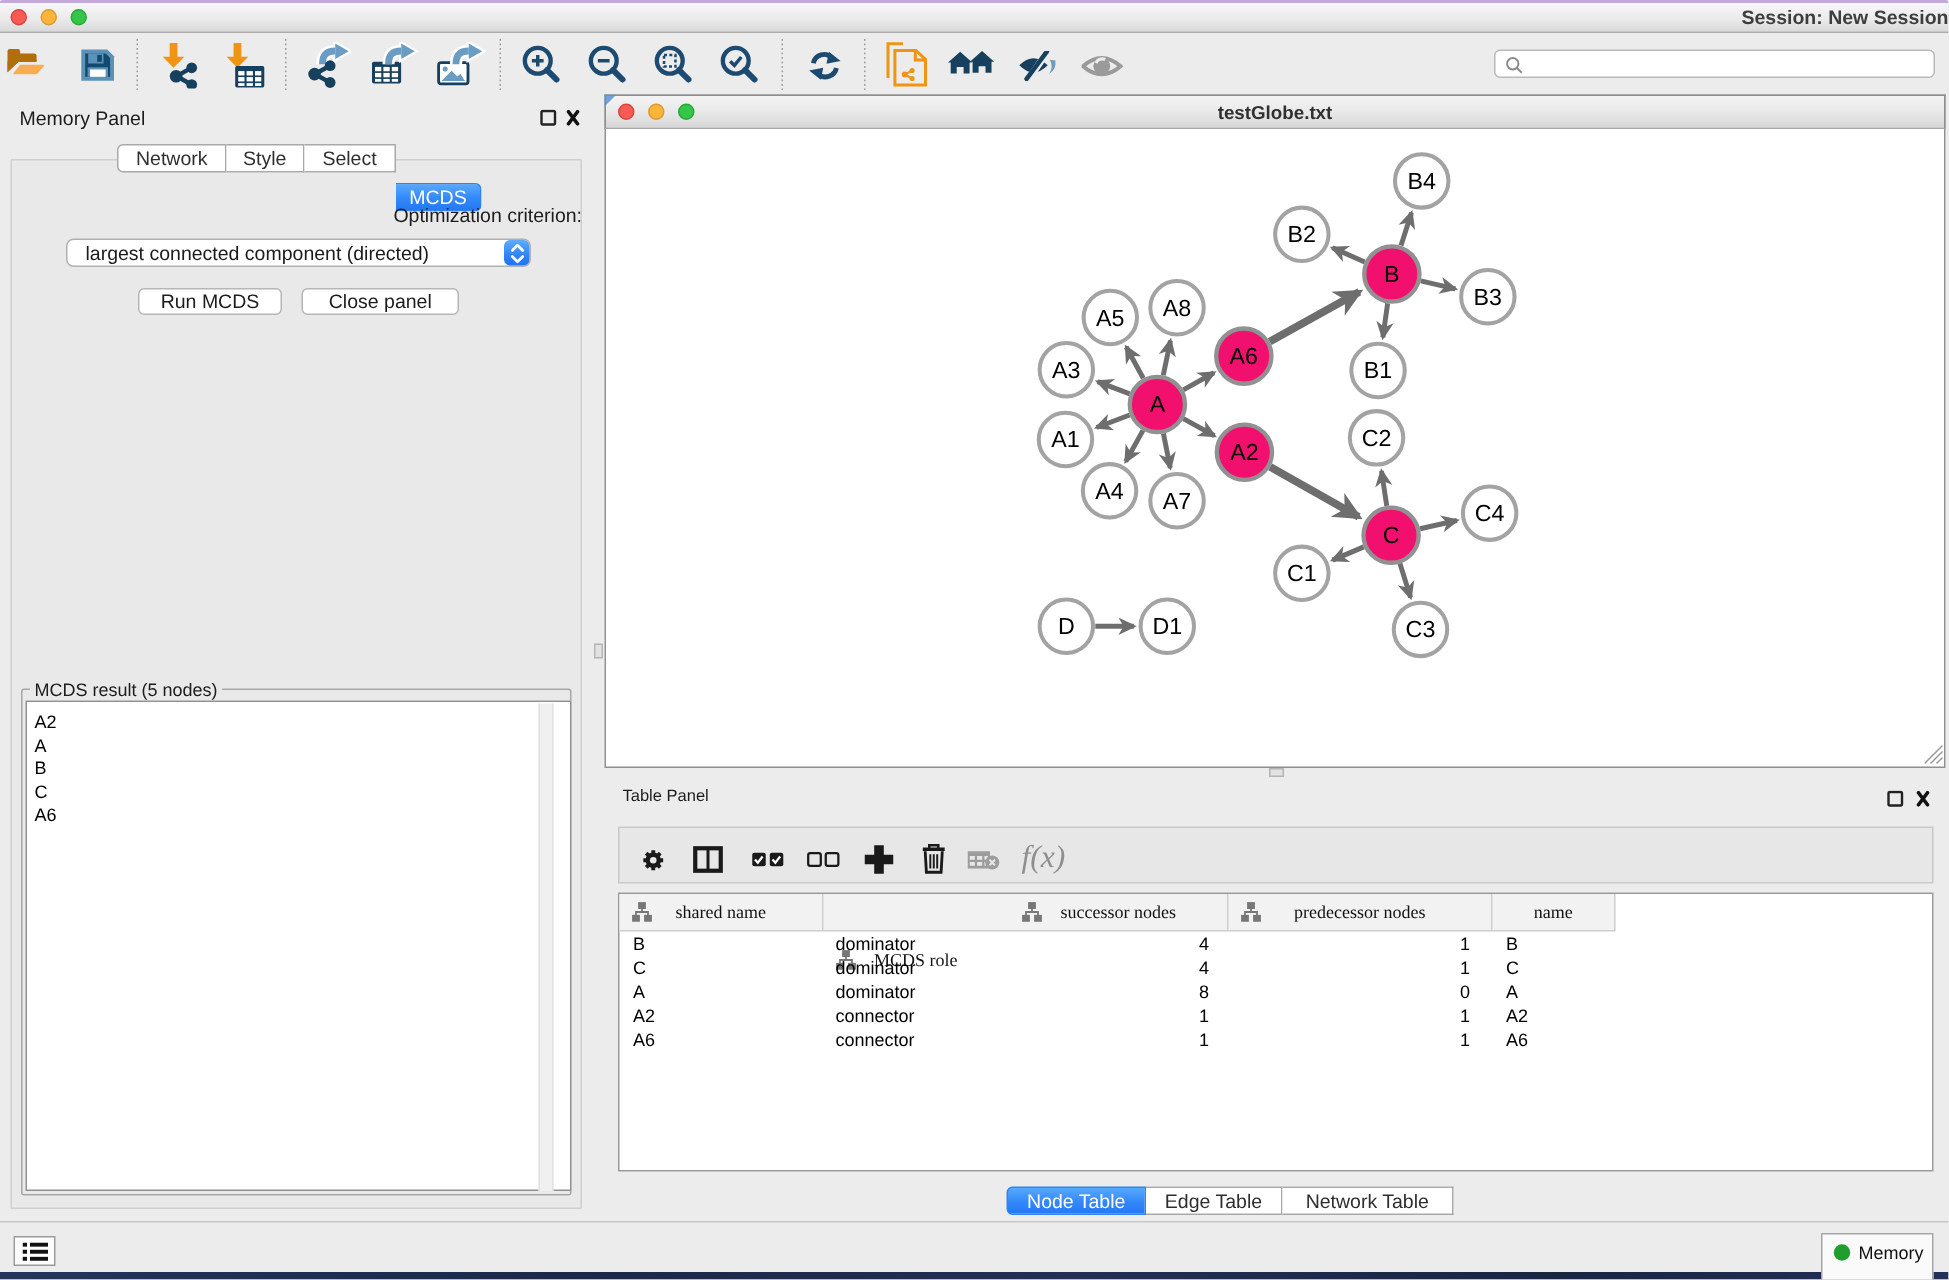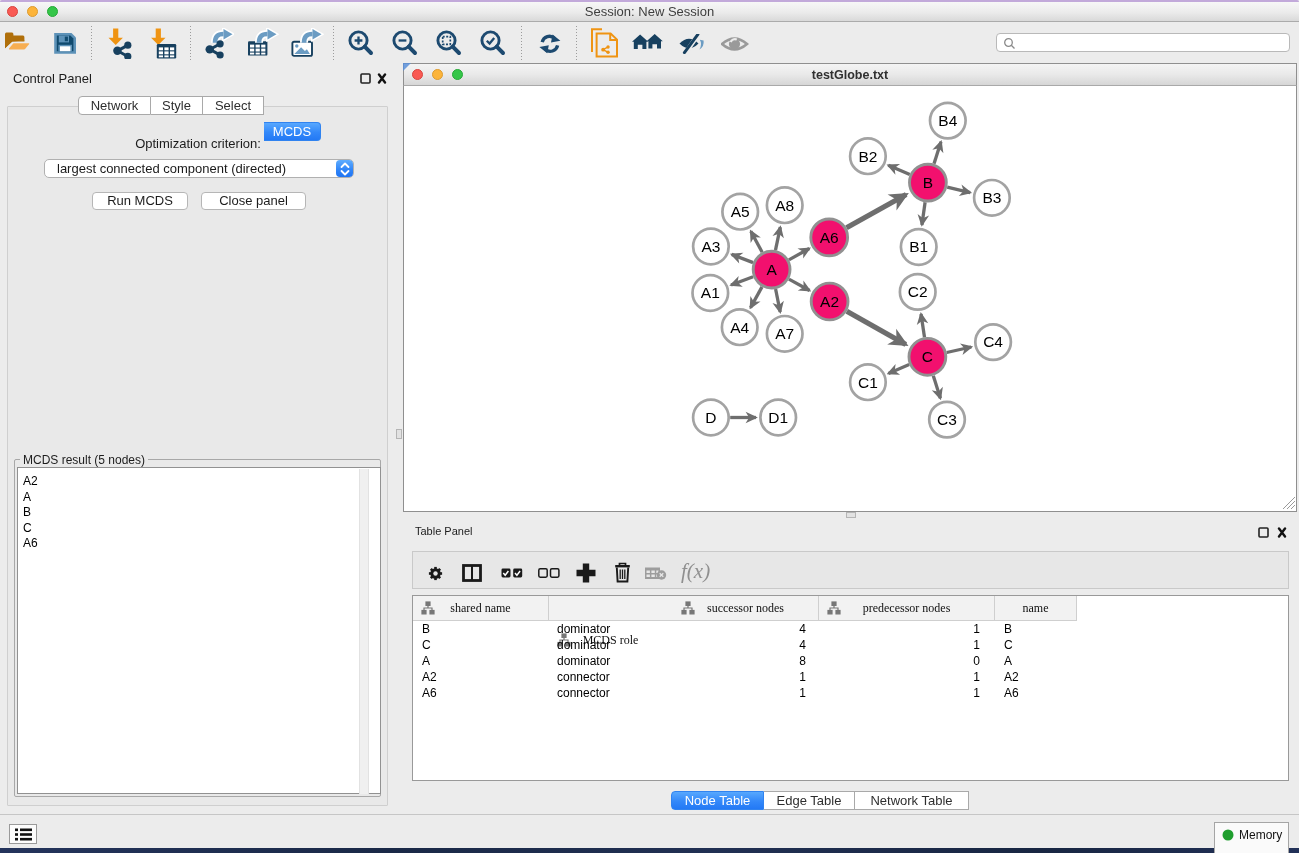--- a/index.html
+++ b/index.html
@@ -4,38 +4,38 @@
 <style>
 * { margin:0; padding:0; box-sizing:border-box; }
 html,body { width:1299px; height:853px; overflow:hidden; }
 body { font-family:"Liberation Sans", sans-serif; background:#ececec; position:relative; }
 .abs { position:absolute; }
 
 #purple { left:0; top:0; width:1299px; height:2px; background:#c2a9da; border-radius:5px 5px 0 0; }
 #titlebar { left:0; top:2px; width:1299px; height:20px;
   background:linear-gradient(180deg,#f7f7f7 0%,#ebebeb 55%,#d9d9d9 100%);
   border-bottom:1px solid #ababab; }
-#titlebar .title { width:100%; text-align:center; font-size:13px; color:#3e3e3e; line-height:20px; }
+#titlebar .title { width:100%; text-align:right; font-size:13px; color:#3e3e3e; line-height:20px;font-weight:bold; }
 .tl { position:absolute; border-radius:50%; }
 
 #toolbar { left:0; top:22px; width:1299px; height:42px; background:#ececec; }
 .sep { position:absolute; top:4px; height:34px; width:1px;
   background-image:linear-gradient(#9c9c9c 33%, transparent 33%); background-size:1px 3px; }
 #searchbox { left:996px; top:33px; width:294px; height:19px; background:#fff;
   border:1px solid #b9b9b9; border-radius:4px; }
 
 #cp-title { left:13px; top:71px; font-size:13px; color:#1c1c1c; }
 #cp-inner { left:7px; top:106px; width:381px; height:700px; border:1px solid #cfcfcf; background:#e9e9e9; border-radius:1px; }
 .seg { position:absolute; display:flex; font-size:13px; color:#2e2e2e; }
 .seg div { background:#fff; border:1px solid #a9a9a9; border-left:none; padding:0; text-align:center;
   line-height:17px; height:19px; }
 .seg div:first-child { border-left:1px solid #a9a9a9; border-radius:4px 0 0 4px; }
 .seg div:last-child { border-radius:0 4px 4px 0;margin-top:26px; }
 .seg div.sel { background:linear-gradient(180deg,#58a8fe 0%,#3388f9 55%,#2379f5 100%); color:#fff; border-color:#3083f0; }
-#opt-label { left:8px; top:136px; width:380px; text-align:center; font-size:13px; color:#1c1c1c; }
+#opt-label { left:8px; top:136px; width:380px; text-align:right; font-size:13px; color:#1c1c1c; }
 #dropdown { left:44px; top:159px; width:310px; height:19px; background:#fff; border:1px solid #b0b0b0; border-radius:5px; }
 #dropdown .txt { position:absolute; left:12px; top:1px; font-size:13px; color:#1a1a1a; line-height:16px; }
 #dropdown .step { position:absolute; right:0px; top:0px; width:17px; height:17px; border-radius:4px;
   background:linear-gradient(180deg,#5fadfe 0%,#2f84f8 60%,#1f74f3 100%); }
 .btn { position:absolute; height:18px; background:#fff; border:1px solid #b6b6b6; border-radius:4px;
   font-size:13px; color:#1c1c1c; text-align:center; line-height:16px; }
 #groupbox { left:14px; top:459px; width:367px; height:338px; border:1px solid #a8a8a8; border-radius:2px; }
 #gb-label { left:20px; top:453px; font-size:12px; color:#1c1c1c; background:#e9e9e9; padding:0 3px; }
 #listbox { left:17px; top:467px; width:364px; height:327px; background:#fff; border:1px solid #919191; }
 #listbox .sb { position:absolute; right:11px; top:1px; width:10px; height:325px; background:#f0f0f0; border-left:1px solid #e2e2e2; border-right:1px solid #e2e2e2;}
@@ -233,21 +233,21 @@
 <circle cx="13.5" cy="9.1" r="5.6" fill="#9a9a9a"></circle>
 <path d="M9.6,7.0 A4.8,4.8 0 0 1 15.8,4.6" stroke="#ececec" stroke-width="2.2" fill="none"></path>
   </svg>
 <div id="searchbox" class="abs">
     <svg class="mini" style="left:6px;top:3px" width="13" height="13" viewBox="0 0 13 13">
       <circle cx="5.5" cy="5.5" r="3.8" fill="none" stroke="#8a8a8a" stroke-width="1.3"></circle>
       <line x1="8.3" y1="8.3" x2="11.5" y2="11.5" stroke="#8a8a8a" stroke-width="1.3"></line>
     </svg>
   </div>
 
-<div id="cp-title" class="abs">Control Panel</div>
+<div id="cp-title" class="abs">Memory Panel</div>
 <svg class="abs" style="left:360px;top:73px" width="28" height="11" viewBox="0 0 28 11">
     <rect x="1" y="1" width="9" height="9" fill="none" stroke="#222" stroke-width="1.6" rx="1"></rect>
     <path d="M19,1.5 L25,9.5 M25,1.5 L19,9.5" stroke="#111" stroke-width="2.4" stroke-linecap="round"></path>
   </svg>
 <div id="cp-inner" class="abs"></div>
 <div class="seg" style="left:78px;top:96px;">
   <div style="width:73px;">Network</div>
   <div style="width:52px;">Style</div>
   <div style="width:61px;">Select</div>
   <div class="sel" style="width:57px;">MCDS</div>

